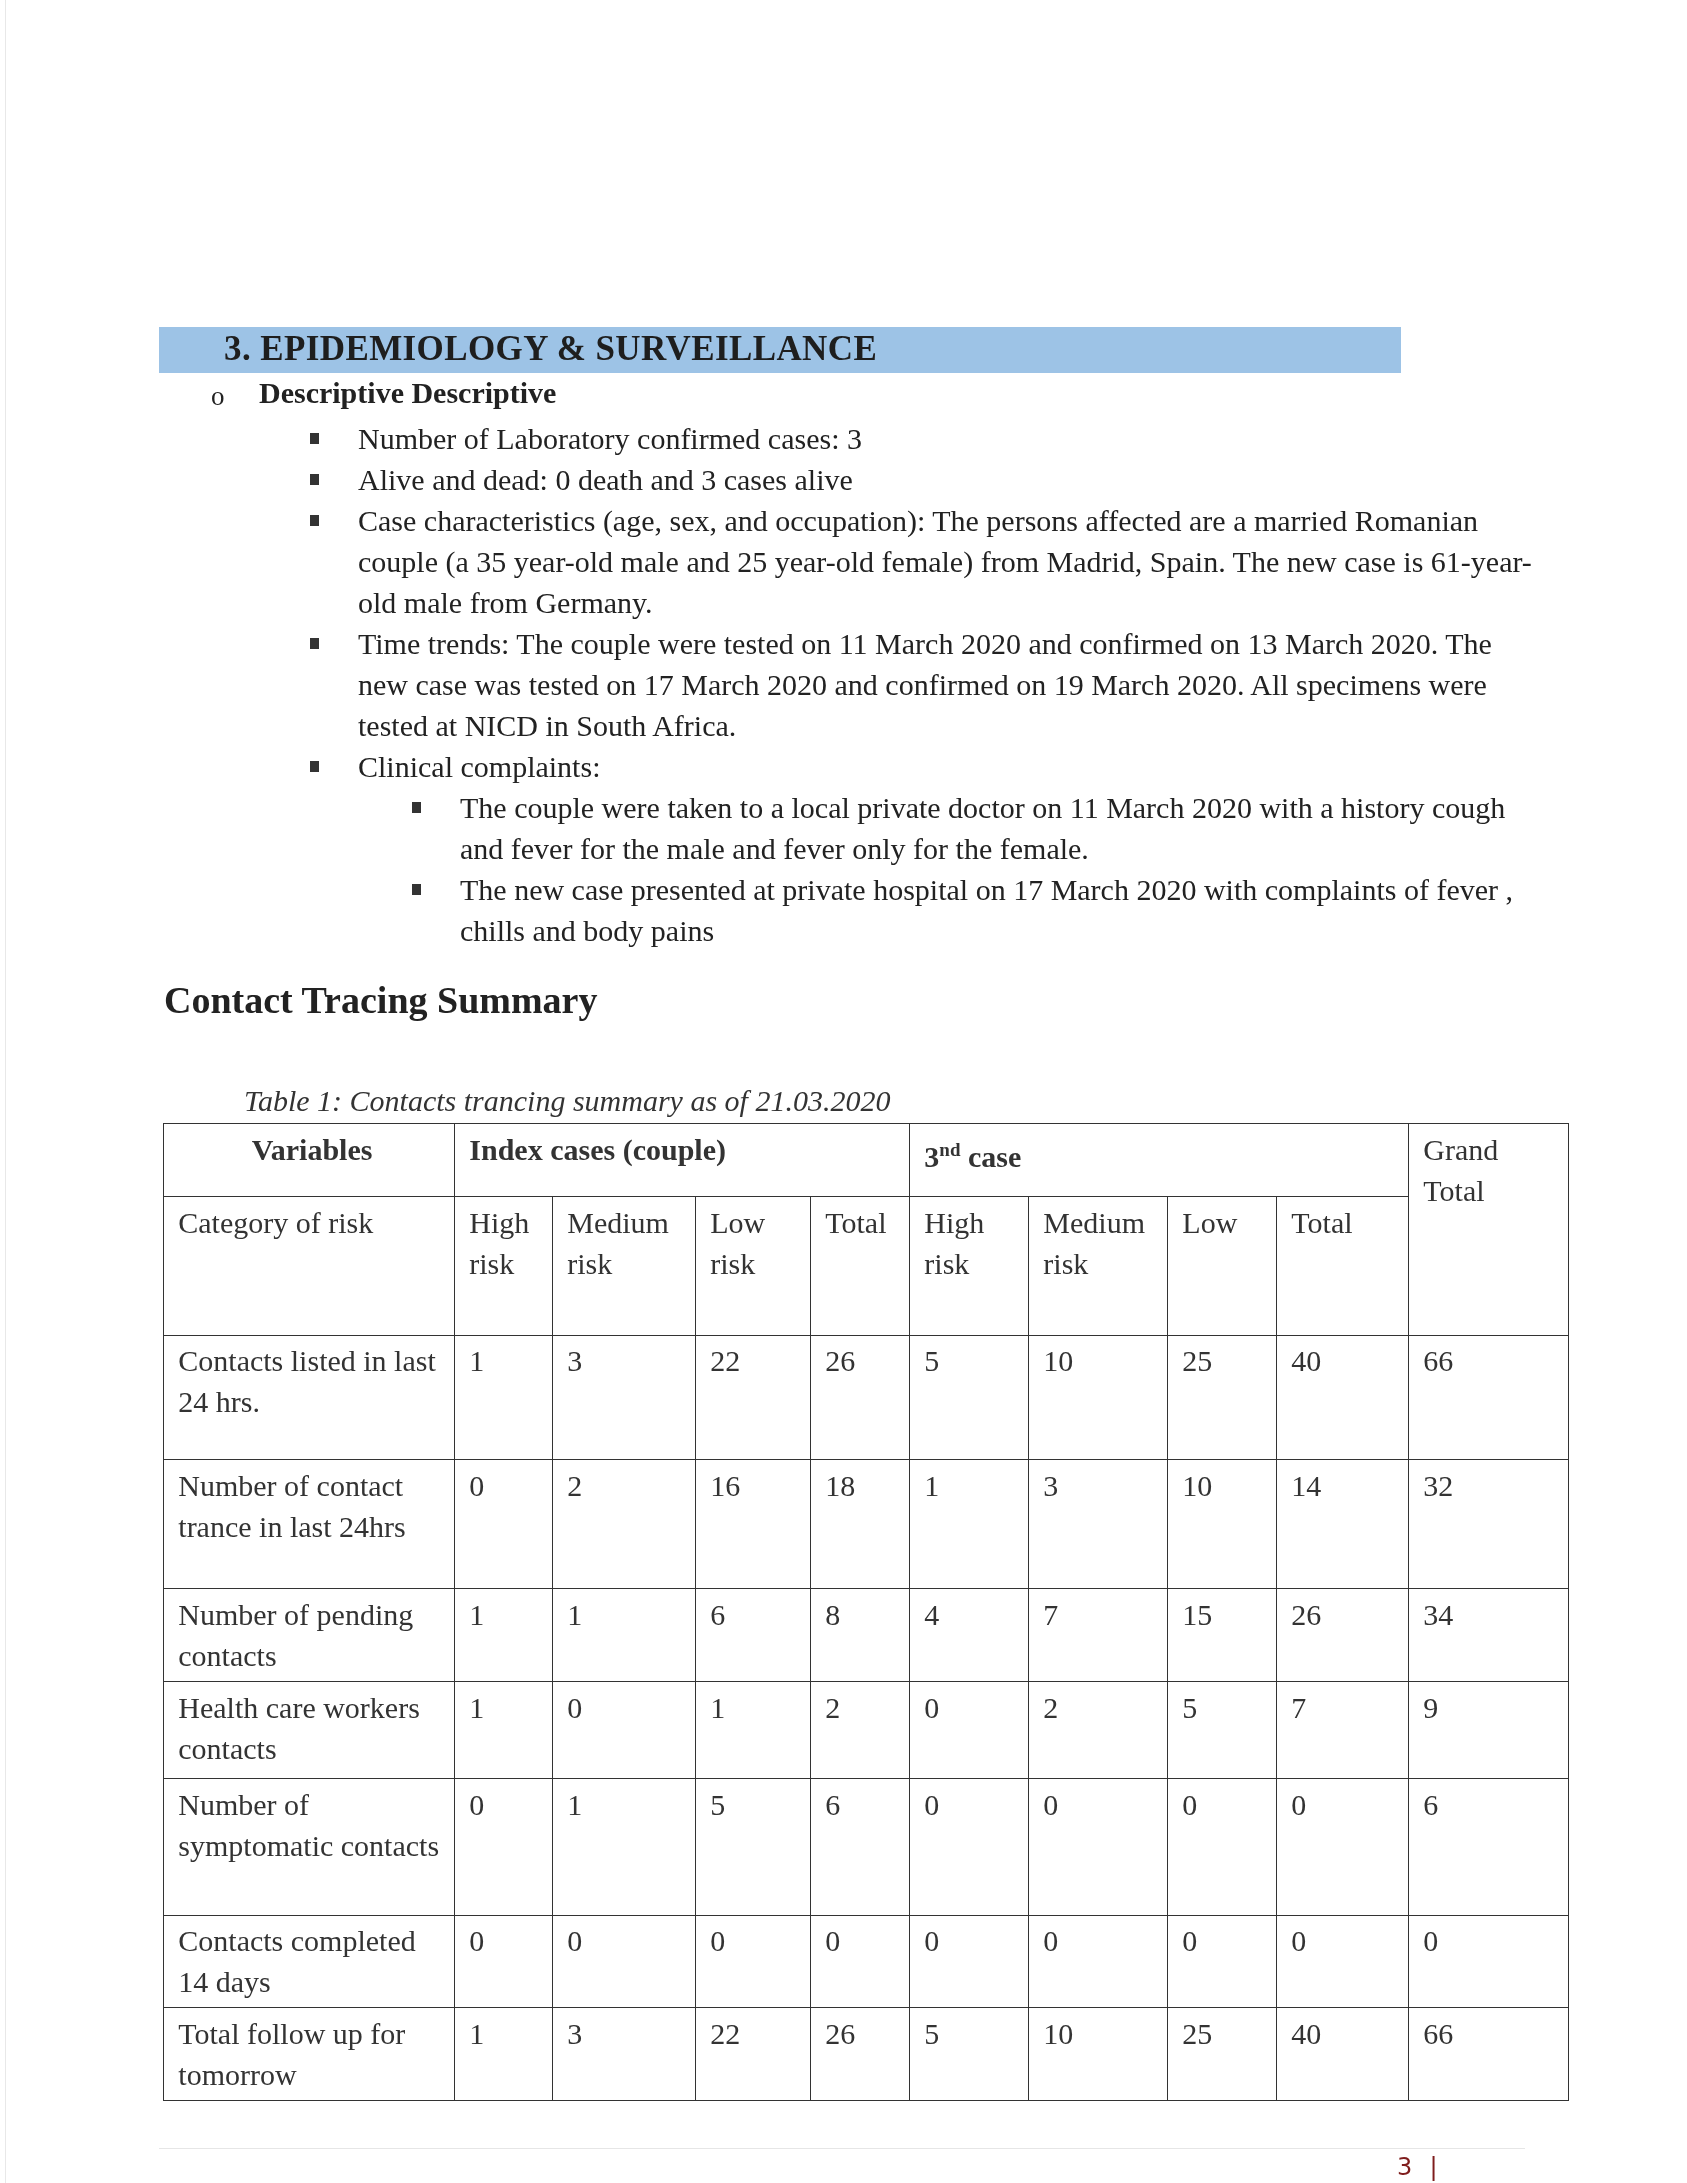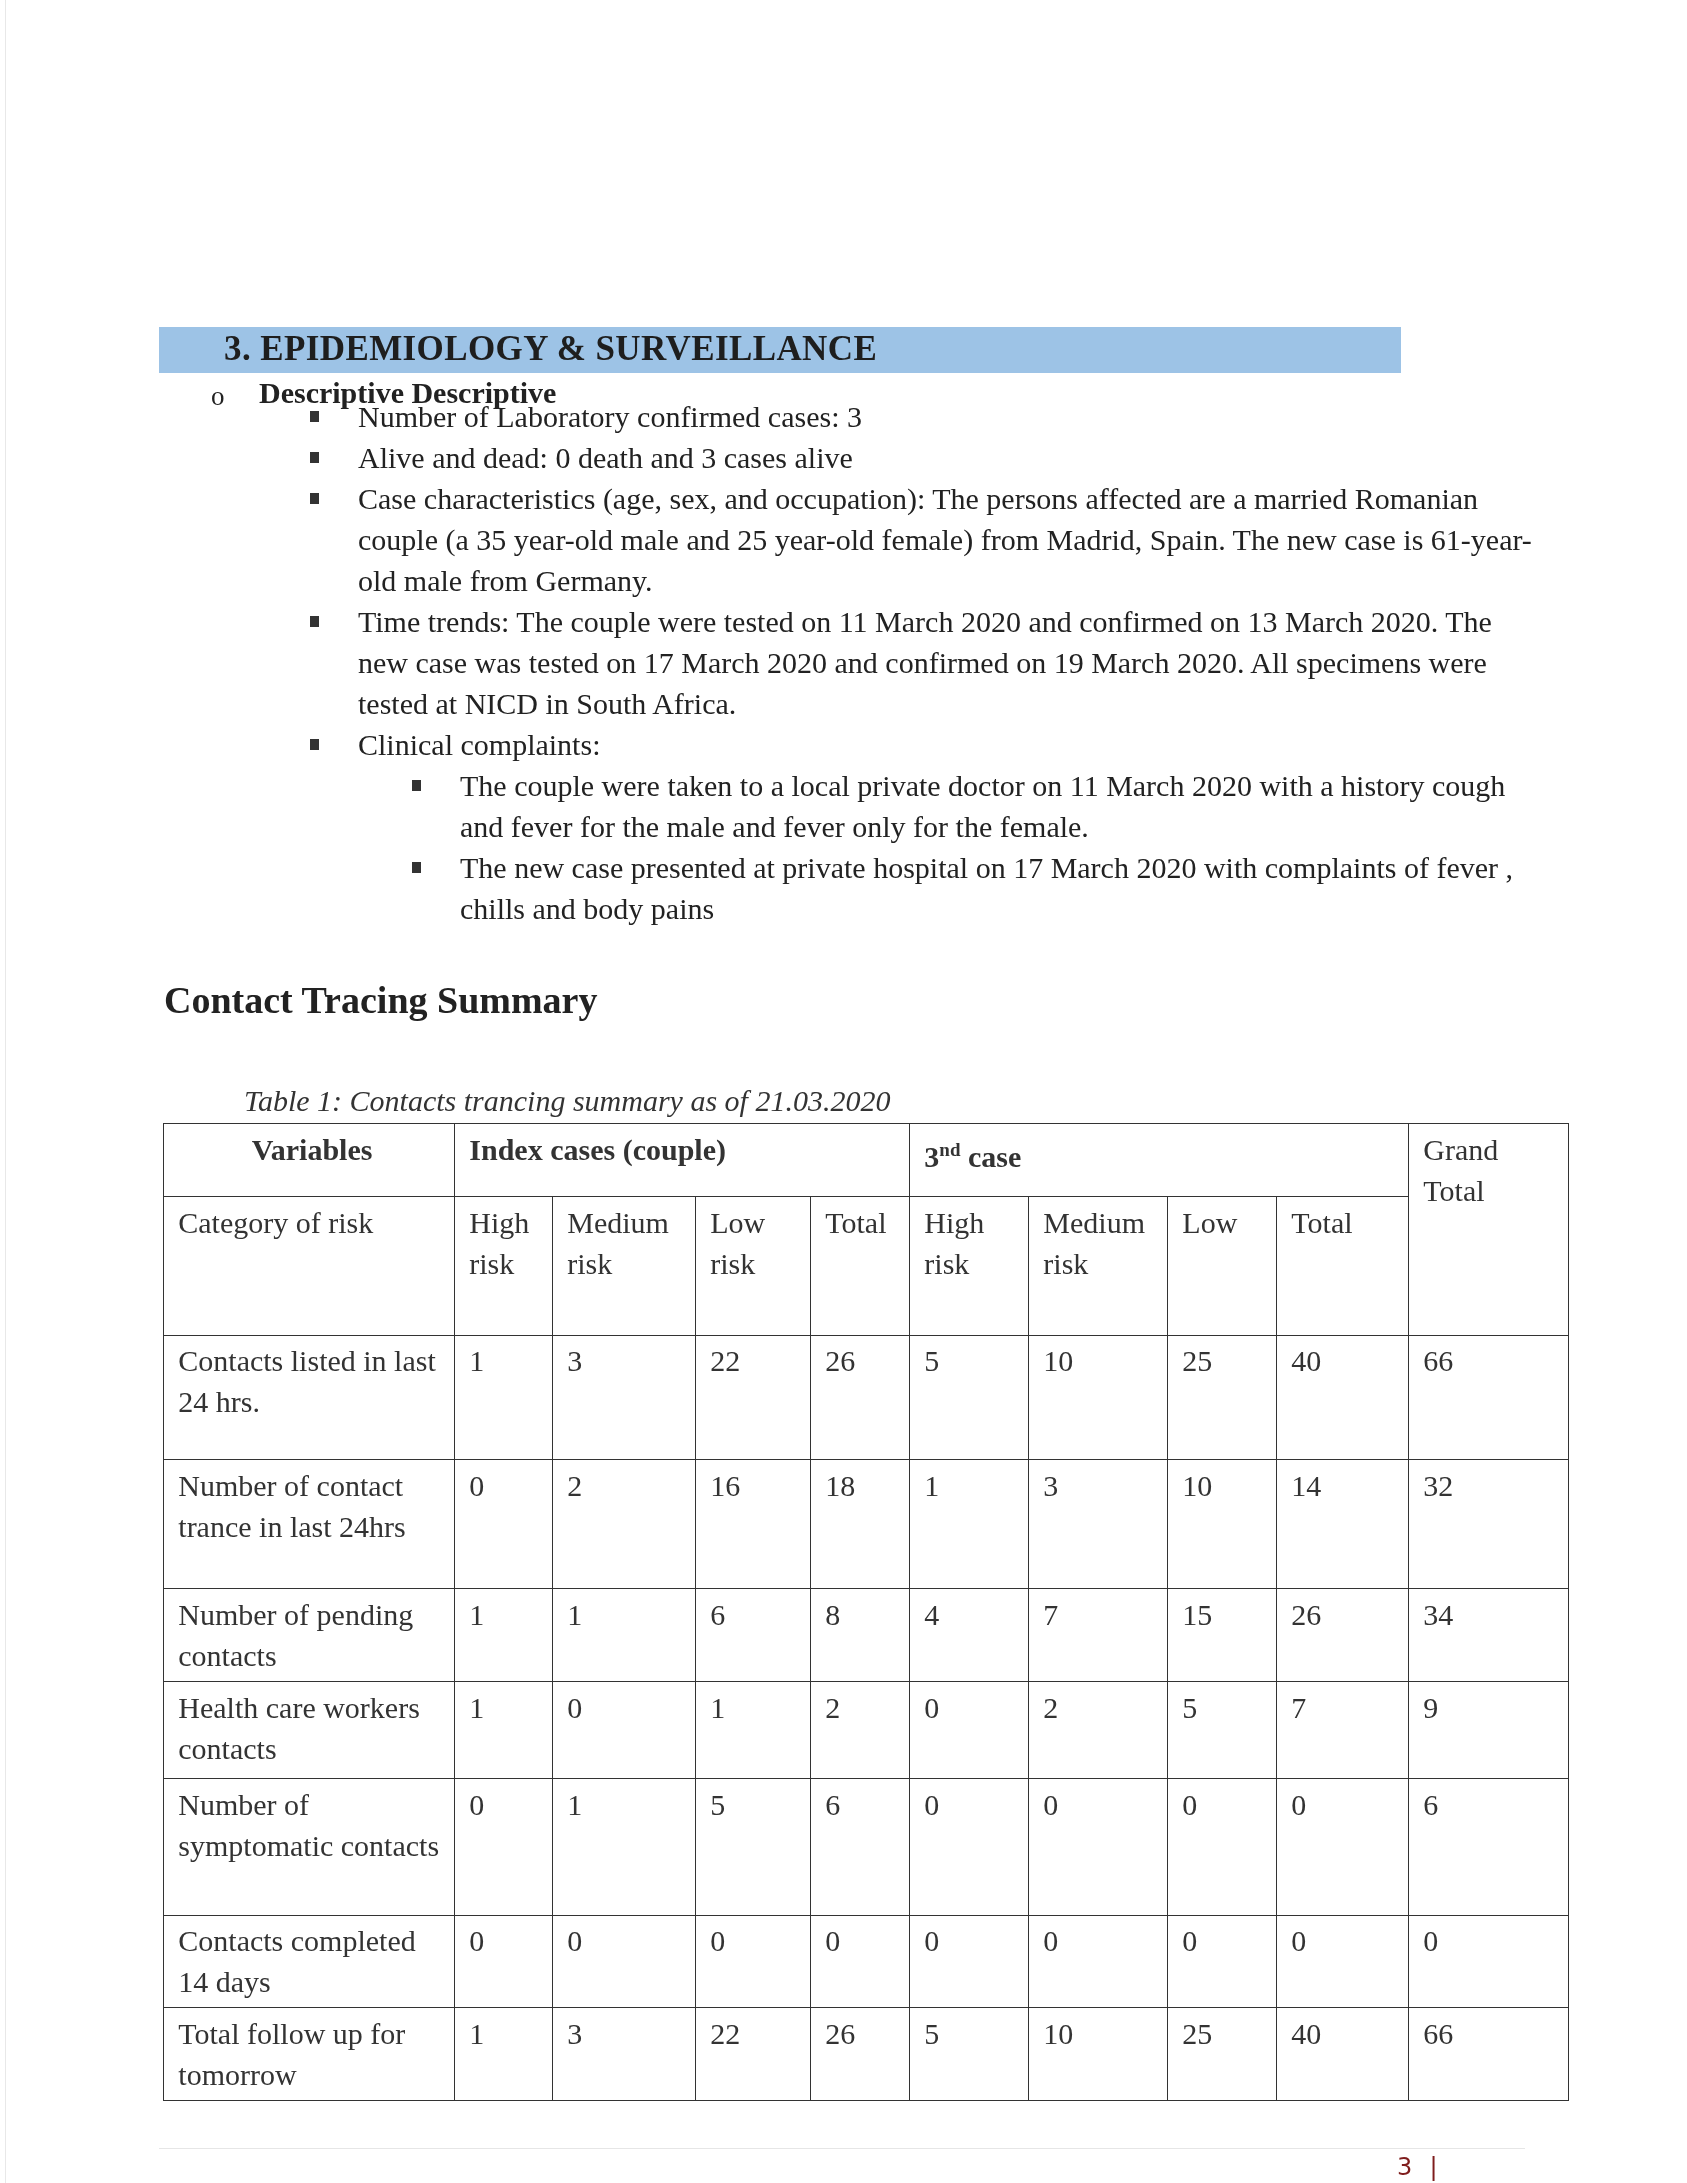--- a/index.html
+++ b/index.html
@@ -18,21 +18,21 @@
   .heading-text {
     position: absolute; left: 224px; top: 329px;
     font-size: 35px; font-weight: bold; letter-spacing: 0.4px; color: #1e1e1e;
   }
   .sub-heading {
     position: absolute; left: 259px; top: 376px; font-size: 30px; font-weight: bold;
   }
   .sub-bullet {
     position: absolute; left: 211px; top: 381px; font-size: 27px;
   }
-  .bullets { position: absolute; left: 310px; top: 396px; width: 1239px; }
+  .bullets { position: absolute; left: 310px; top: 418px; width: 1239px; }
   .bullet {
     position: relative; padding-left: 48px; font-size: 30px; line-height: 41px;
   }
   .bullet .mark {
     position: absolute; left: 0; top: 15px; width: 8.7px; height: 11px; background: #333;
   }
   .nested { padding-left: 102px; }
   .nested .mark { left: 102px; top: 15px; }
   .nested .txt { display: block; padding-left: 48px; }
 

